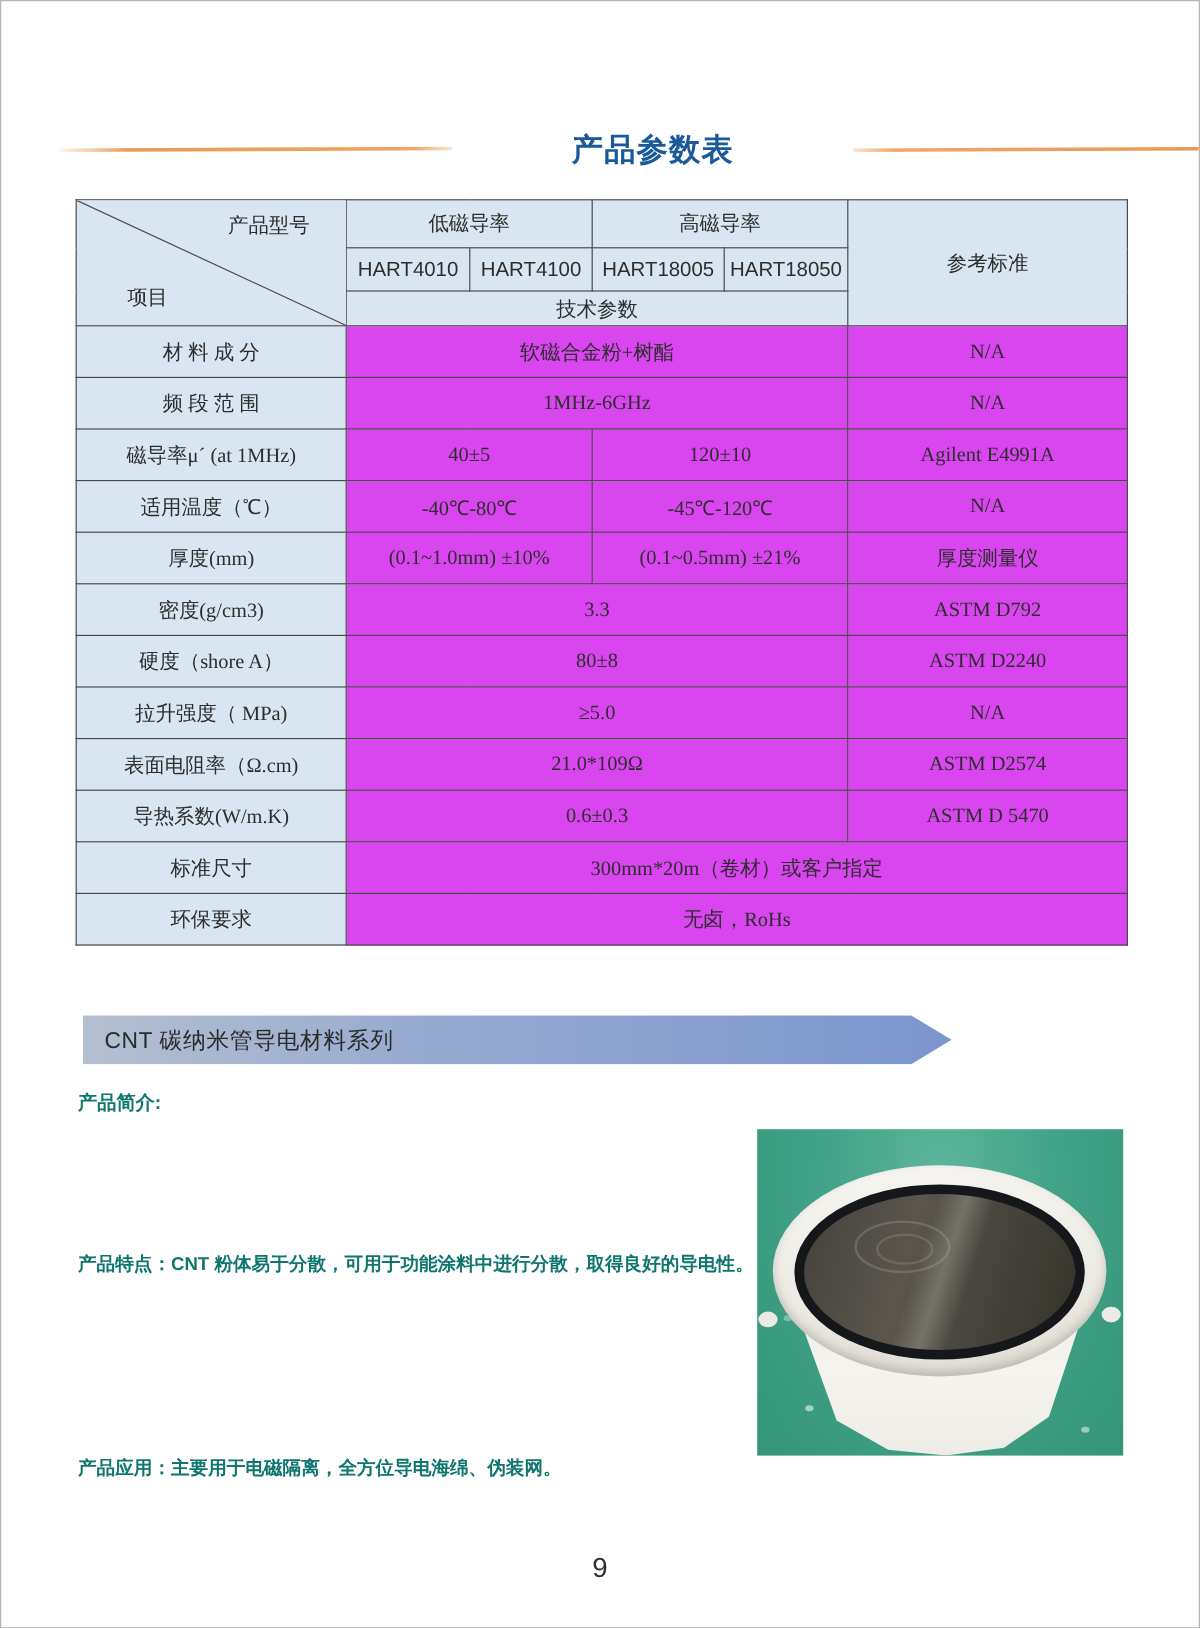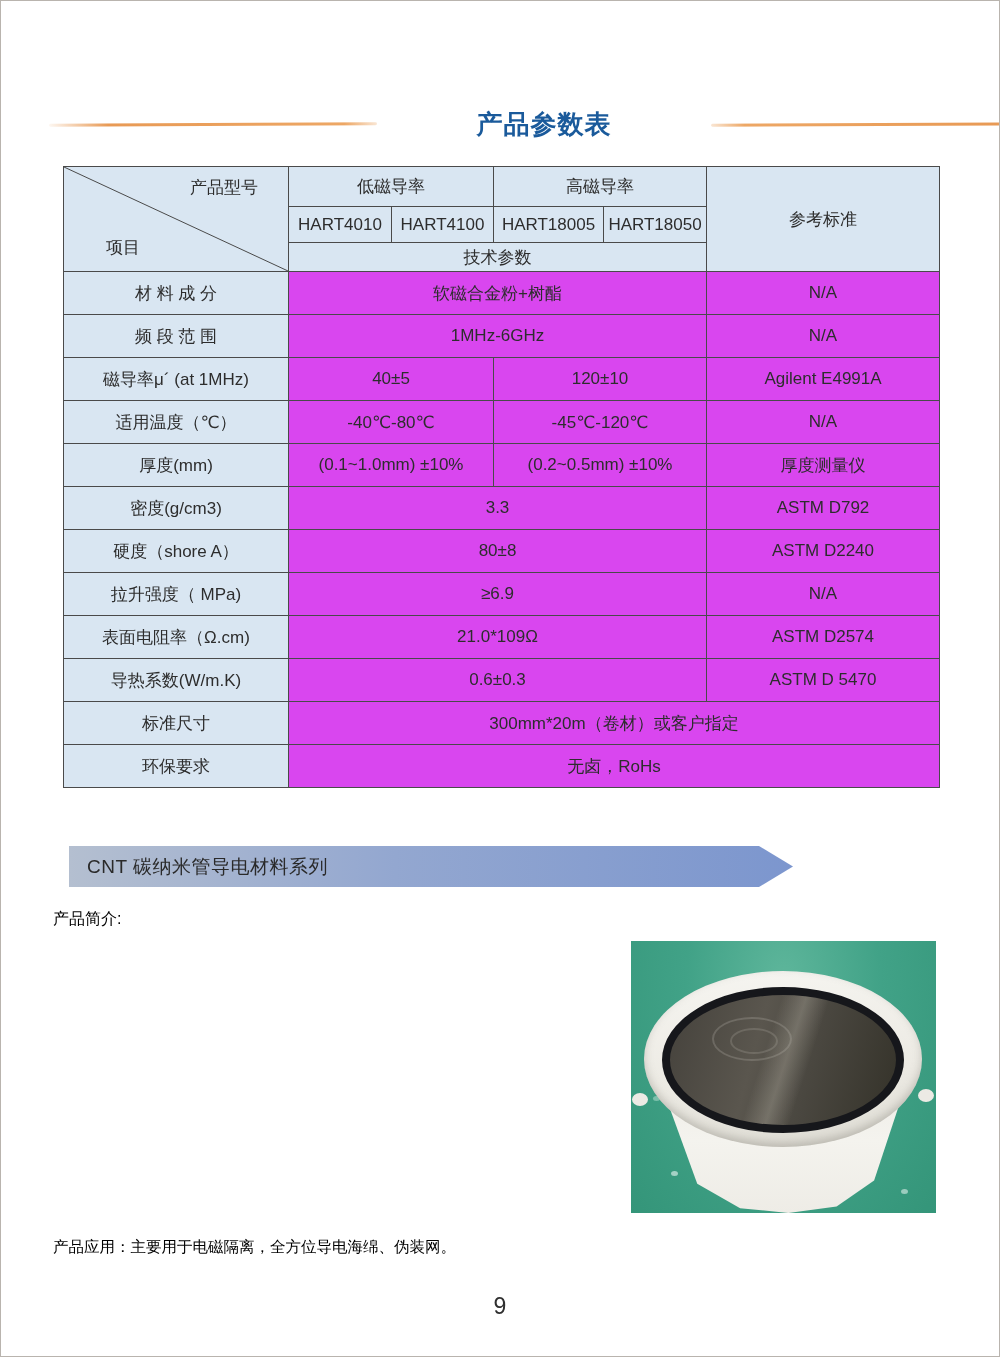--- a/index.html
+++ b/index.html
@@ -39,46 +39,46 @@
   table.spec td {
     border:1px solid #4a4a4a;
     text-align:center; vertical-align:middle;
     font-size:17px;
     padding:0 2px;
     background:#d946ef;
   }
   table.spec tr.h1 td { height:40px;margin-top:12px; }
   table.spec tr.h2 td { height:36px; }
   table.spec tr.h3 td { height:29px; }
-  table.spec tbody tr td { height:43px; }
+  table.spec tbody tr td { height:43px;font-family:Liberation Serif, serif; }
   table.spec thead td, table.spec td.lbl { background:#d9e6f2; }
   td.diag { position:relative; padding:0; }
   td.diag svg { position:absolute; inset:0; width:100%; height:100%; }
   .diag-top { position:absolute; top:9px; right:30px; font-size:17px; }
   .diag-bottom { position:absolute; bottom:12px; left:42px; font-size:17px;text-align:right; }
   td.latin { font-size:16px; }
 
   
   .banner {
     position:absolute; top:845px; left:68px;
     width:724px; height:41px;
     background:linear-gradient(90deg, #b4bfd0 0%, #93a7d0 45%, #7c96ce 100%);
     clip-path:polygon(0 0, calc(100% - 34px) 0, 100% 50%, calc(100% - 34px) 100%, 0 100%);
     display:flex; align-items:center;
     padding-left:18px;
   }
   .banner-label { font-size:19px; color:#2a2a2a; letter-spacing:0.5px; }
 
   
-  .txt { position:absolute; left:52px; color:#000000; font-size:15.5px; }
+  .txt { position:absolute; left:64px; color:#0f766e; font-size:15.5px;font-weight:bold; }
   .intro-label   { top:908px; font-size:16px; }
   .intro-body    { top:946px; width:582px; line-height:2.3; text-align:justify; }
   .feature-1     { top:1042px; width:610px; }
   .feature-2     { top:1080px; width:582px; line-height:2.75; text-align:justify; }
-  .application   { top:1212px; width:610px;margin-top:24px; }
+  .application   { top:1212px; width:610px; }
 
   
   .photo {
     position:absolute; top:940px; left:630px; width:305px; height:272px;
     background:radial-gradient(ellipse at 50% 15%, #5eb69b 0%, #41a287 45%, #349579 100%);
     overflow:hidden;
   }
   .floor-dots {
     position:absolute; left:40px; top:230px; width:7px; height:5px; border-radius:50%;
     background:rgba(255,255,255,0.55);
@@ -187,36 +187,36 @@
       </tr>
       <tr>
         <td class="lbl">适用温度（℃）</td>
         <td colspan="2">-40℃-80℃</td>
         <td colspan="2">-45℃-120℃</td>
         <td class="latin">N/A</td>
       </tr>
       <tr>
         <td class="lbl">厚度(mm)</td>
         <td colspan="2">(0.1~1.0mm) ±10%</td>
-        <td colspan="2">(0.2~0.5mm) ±10%</td>
+        <td colspan="2">(0.1~0.5mm) ±21%</td>
         <td>厚度测量仪</td>
       </tr>
       <tr>
         <td class="lbl">密度(g/cm3)</td>
         <td colspan="4">3.3</td>
         <td class="latin">ASTM D792</td>
       </tr>
       <tr>
         <td class="lbl">硬度（shore A）</td>
         <td colspan="4">80±8</td>
         <td class="latin">ASTM D2240</td>
       </tr>
       <tr>
         <td class="lbl">拉升强度（ MPa)</td>
-        <td colspan="4">≥6.9</td>
+        <td colspan="4">≥5.0</td>
         <td class="latin">N/A</td>
       </tr>
       <tr>
         <td class="lbl">表面电阻率（Ω.cm)</td>
         <td colspan="4">21.0*109Ω</td>
         <td class="latin">ASTM D2574</td>
       </tr>
       <tr>
         <td class="lbl">导热系数(W/m.K)</td>
         <td colspan="4">0.6±0.3</td>
@@ -231,20 +231,21 @@
         <td colspan="5">无卤，RoHs</td>
       </tr>
     </tbody>
   </table>
 
   <div class="banner">
     <span class="banner-label">CNT 碳纳米管导电材料系列</span>
   </div>
 
   <div class="txt intro-label">产品简介:</div>
+  <p class="txt feature-1">产品特点：CNT 粉体易于分散，可用于功能涂料中进行分散，取得良好的导电性。</p>
   <p class="txt application">产品应用：主要用于电磁隔离，全方位导电海绵、伪装网。</p>
 
   <div class="photo">
     <div class="floor-dots"></div>
     <div class="bucket-ear left"></div>
     <div class="bucket-ear right"></div>
     <div class="bucket-body"></div>
     <div class="bucket-rim"></div>
     <div class="liquid">
       <div class="streak"></div>

